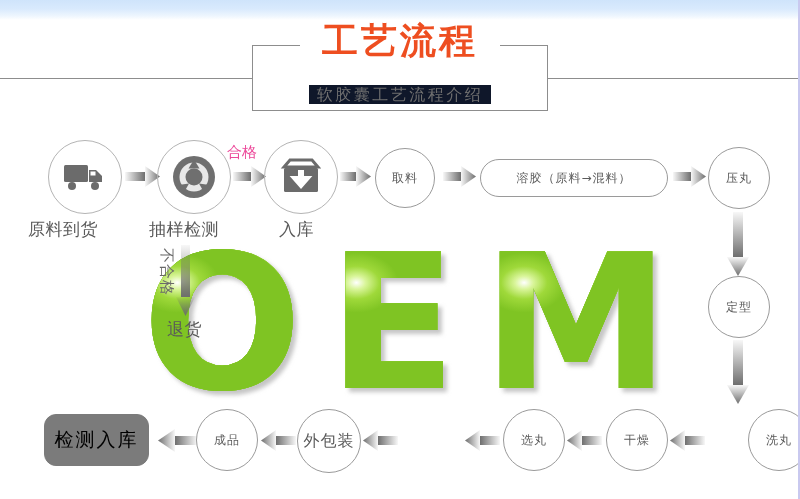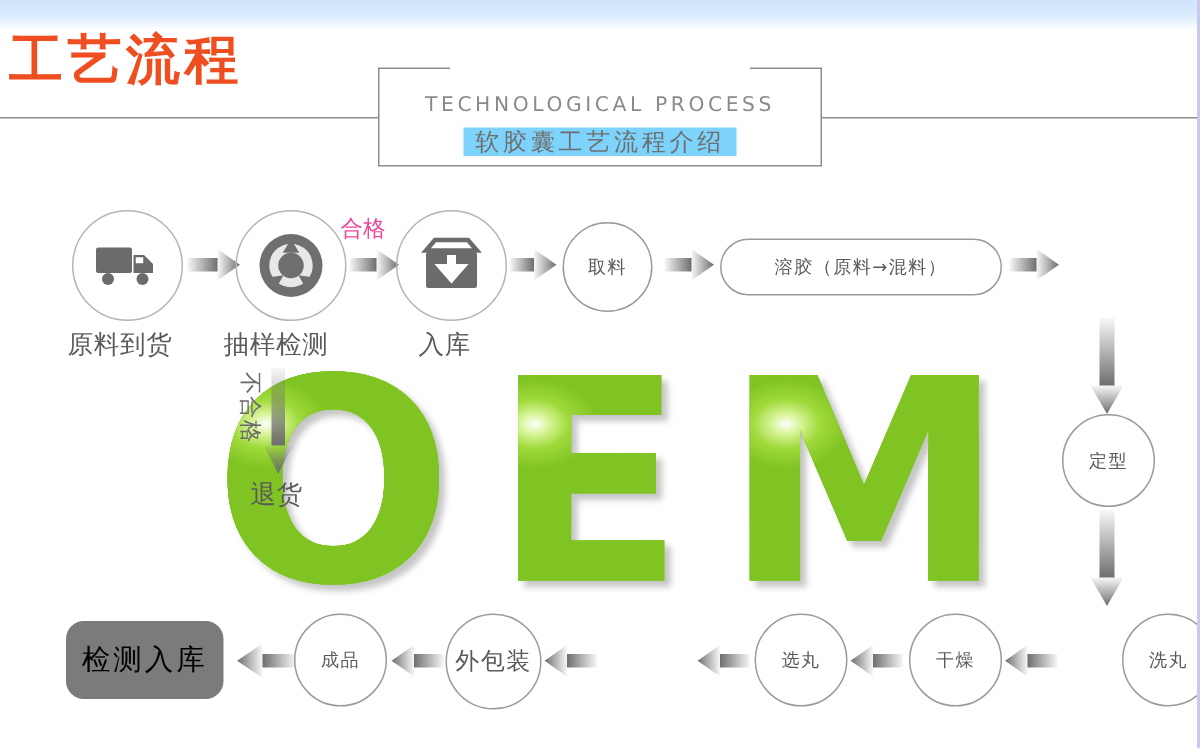--- a/index.html
+++ b/index.html
@@ -27,36 +27,36 @@
     position:absolute;top:56px;height:1px;background:#8d8d8d;
   }
   .hdr .rule.left{left:0;width:252px;}
   .hdr .rule.right{right:0;width:252px;}
   .hdr .frame{
     position:absolute;left:252px;top:23px;width:296px;height:66px;
     border:1px solid #8d8d8d;
     box-sizing:border-box;
   }
   .hdr .title{
-    position:absolute;left:0;right:0;top:0px;
+    position:absolute;left:0;right:0;top:0px;text-align:center;
     font-size:36px;font-weight:bold;color:#ee4e20;
     letter-spacing:3px;line-height:38px;
     text-shadow:0 1px 0 rgba(255,255,255,.9);
     font-family:"DejaVu Sans","Liberation Sans",sans-serif;
   }
   .hdr .subtitle{
     position:absolute;left:0;right:0;top:40px;text-align:center;
     font-size:13.5px;color:#8b8b8b;letter-spacing:2.4px;
     line-height:16px;
   }
   .hdr .subtitle-cn{
     position:absolute;left:0;right:0;top:62px;text-align:center;
     font-size:16px;color:#6f6f6f;letter-spacing:2.5px;line-height:22px;
   }
-  .hdr .subtitle-cn span{background:#7dd3fc;padding:0 8px;}
+  .hdr .subtitle-cn span{background:#0f172a;padding:0 8px;}
   .hdr .title span{background:transparent;padding:0 6px;}
   
   .hdr .titlemask{
     position:absolute;left:300px;top:17px;width:200px;height:16px;background:#ffffff;
   }
   
   .oem{
     position:absolute;left:196px;top:228px;width:420px;height:190px;
     display:flex;align-items:center;justify-content:center;gap:26px;
     pointer-events:none;
@@ -113,21 +113,20 @@
   <div class="topband"></div>
 
   <div class="hdr">
     <div class="rule left"></div>
     <div class="rule right"></div>
     <div class="frame"></div>
     <div class="titlemask"></div>
     <div class="title">
       <span>工艺流程</span>
     </div>
-    <div class="subtitle">TECHNOLOGICAL PROCESS</div>
     <div class="subtitle-cn">
       <span>软胶囊工艺流程介绍</span>
     </div>
   </div>
 
   <div class="oem">
     <div class="ltr">O</div>
     <div class="ltr">E</div>
     <div class="ltr">M</div>
   </div>
@@ -218,21 +217,21 @@
 
     <div class="node iconnode" style="left:48px;top:140px;width:74px;height:74px;">
       <svg class="ico" width="44" height="32" viewBox="0 0 44 32">
         <rect x="1" y="4" width="24" height="17" rx="1.5" fill="#6b6b6b"></rect>
         <path d="M26 9 h7 l6 6 v6 h-13 z" fill="#6b6b6b"></path>
         <rect x="27.5" y="10.5" width="5" height="4" fill="#ffffff"></rect>
         <circle cx="9" cy="25" r="4" fill="#6b6b6b"></circle>
         <circle cx="32" cy="25" r="4" fill="#6b6b6b"></circle>
       </svg>
     </div>
-    <div class="caption" style="left:45px;top:218px;">原料到货</div>
+    <div class="caption" style="left:28px;top:218px;">原料到货</div>
 
     <div class="node iconnode" style="left:157px;top:140px;width:74px;height:74px;">
       <svg class="ico" width="46" height="46" viewBox="0 0 46 46">
         <circle cx="23" cy="23" r="21" fill="#6f6f6f"></circle>
         <circle cx="23" cy="23" r="14.5" fill="#e8e8e8"></circle>
         <circle cx="23" cy="23" r="8.5" fill="#6f6f6f"></circle>
         <path d="M23 5.5 l5.5 9 h-11 z" fill="#6f6f6f"></path>
         <path d="M7.5 31 l10.5 -1.5 l-5 9 z" fill="#6f6f6f"></path>
         <path d="M38.5 31 l-10.5 -1.5 l5 9 z" fill="#6f6f6f"></path>
       </svg>
@@ -251,20 +250,23 @@
     <div class="caption" style="left:279px;top:218px;">入库</div>
 
     <div class="node" style="left:375px;top:148px;width:60px;height:60px;">
       <span>取料</span>
     </div>
 
     <div class="node pill" style="left:480px;top:159px;width:188px;height:38px;border-radius:20px;">
       <span>溶胶（原料→混料）</span>
     </div>
 
+    <div class="node" style="left:708px;top:147px;width:62px;height:62px;">
+      <span>压丸</span>
+    </div>
 
     <div class="hlabel" style="left:227px;top:143px;">合格</div>
     <div class="vlabel" style="left:176px;top:248px;">不合格</div>
     <div class="caption" style="left:167px;top:318px;">退货</div>
 
     <div class="node" style="left:708px;top:276px;width:62px;height:62px;">
       <span>定型</span>
     </div>
     <div class="node" style="left:748px;top:409px;width:62px;height:62px;">
       <span>洗丸</span>

